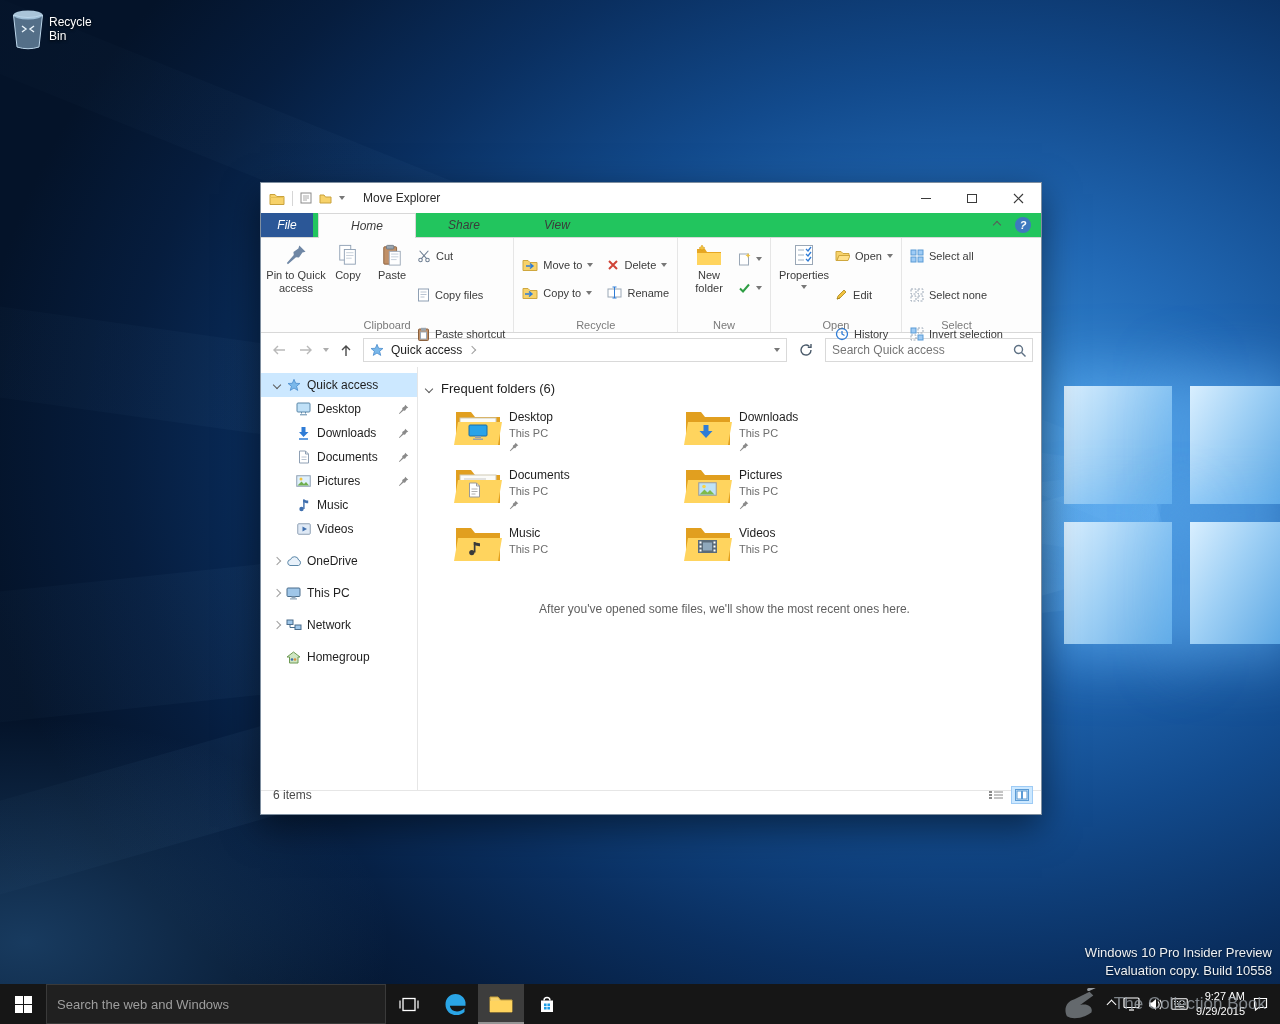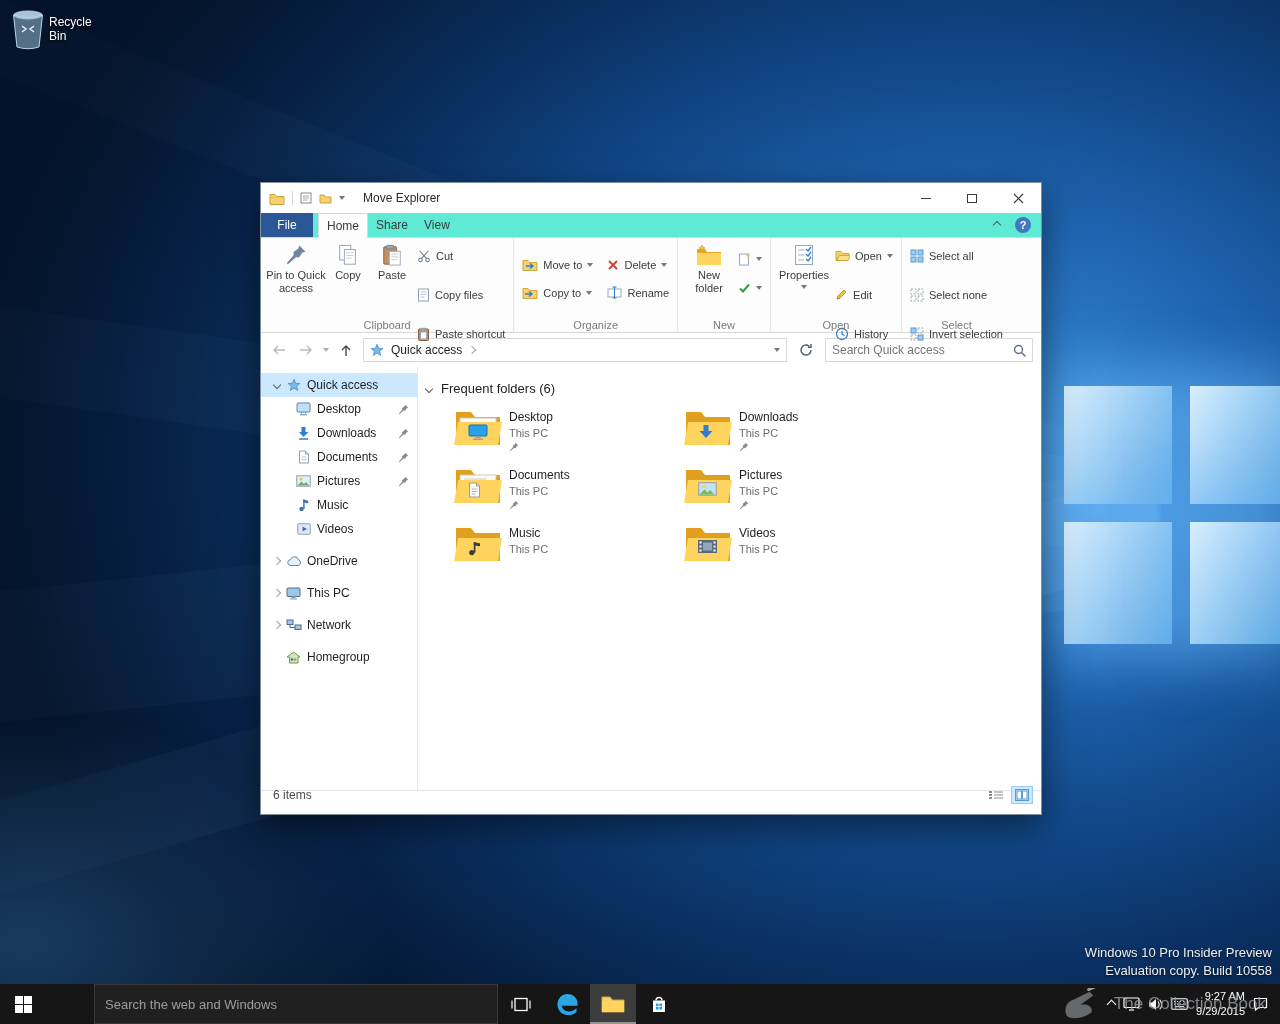--- a/index.html
+++ b/index.html
@@ -33,23 +33,23 @@
     border:1px solid #7f8fa0; box-shadow:0 12px 34px rgba(0,0,0,.5); display:flex; flex-direction:column; z-index:10; }
   .titlebar { height:30px; flex:0 0 auto; display:flex; align-items:center; padding-left:8px; background:#fff; }
   .qat { display:flex; align-items:center; gap:7px; }
   .qat-sep { width:1px; height:15px; background:#d6d6d6; }
   .title-text { font-size:12px; color:#2a2a2a; margin-left:18px; }
   .win-controls { margin-left:auto; display:flex; height:100%; }
   .win-btn { width:46px; height:100%; display:flex; align-items:center; justify-content:center; }
   .min-glyph { width:10px; height:1px; background:#3b3b3b; }
   .max-glyph { width:10px; height:9px; border:1px solid #3b3b3b; }
 
-  .tabs-row { height:25px; flex:0 0 auto; display:flex; align-items:stretch; border-bottom:1px solid #d8d8d8; background:#5eead4; }
+  .tabs-row { height:25px; flex:0 0 auto; display:flex; align-items:stretch; border-bottom:1px solid #d8d8d8; background:#22c55e;font-style:italic; }
   .file-tab { width:52px; background:#2b5797; color:#fff; font-size:12px; display:flex; align-items:center; justify-content:center; }
-  .tab { padding:0 8px; font-size:12px; color:#3b3b3b; display:flex; align-items:center; }
+  .tab { padding:0 32px; font-size:12px; color:#3b3b3b; display:flex; align-items:center; }
   .tab.active { border:1px solid #d8d8d8; border-bottom:none; background:#fdfdfd; margin-bottom:-1px; margin-left:5px; }
   .tabs-right { margin-left:auto; display:flex; align-items:center; gap:15px; padding-right:10px; }
   .help-btn { width:16px; height:16px; border-radius:50%; background:#3f79bf; color:#fff; font-size:11px;
     font-weight:bold; display:flex; align-items:center; justify-content:center; }
 
   .ribbon { height:95px; flex:0 0 auto; background:#fdfdfd; border-bottom:1px solid #d8d8d8; display:flex; }
   .rgroup { position:relative; padding:3px 5px 16px 5px; display:flex; align-items:flex-start; border-right:1px solid #e6e6e6; }
   .rgroup-label { position:absolute; bottom:1px; left:0; right:0; text-align:center; font-size:11px; color:#7a7a7a; }
   .bigbtn { width:44px; display:flex; flex-direction:column; align-items:center; padding-top:3px; gap:3px;
     font-size:11px; color:#3b3b3b; text-align:center; line-height:1.15; }
@@ -101,21 +101,21 @@
   .watermark { position:absolute; right:8px; bottom:44px; text-align:right; color:#eef1f4; font-size:13px;
     text-shadow:0 1px 2px rgba(0,0,0,.65); line-height:1.4; z-index:20; }
   .collection { position:absolute; right:14px; bottom:4px; z-index:60; display:flex; align-items:center; gap:10px;
     color:#9aa1a8; opacity:.8; font-size:17px; }
 
   
   .taskbar { position:absolute; left:0; bottom:0; width:1280px; height:40px; background:#161616;
     display:flex; align-items:stretch; z-index:50; }
   .tb-btn { width:46px; display:flex; align-items:center; justify-content:center; flex:0 0 auto; }
   .tb-btn.active-app { background:rgba(255,255,255,.17); border-bottom:2px solid rgba(255,255,255,.45); }
-  .tb-search { width:404px; flex:0 0 auto; background:#202020; border:1px solid #3a3a3a; display:flex; align-items:center; padding:0 10px;margin-left:48px; }
+  .tb-search { width:340px; flex:0 0 auto; background:#202020; border:1px solid #3a3a3a; display:flex; align-items:center; padding:0 10px; }
   .tb-search input { border:none; outline:none; background:transparent; width:100%; font-size:13px; color:#c9c9c9; font-family:inherit; }
   .tb-search input::placeholder { color:#9e9e9e; }
   .tray { margin-left:auto; display:flex; align-items:center; gap:8px; padding-right:12px; }
   .tray-chev { width:7px; height:7px; border-left:1.3px solid #fff; border-top:1.3px solid #fff; transform:rotate(45deg); }
   .tray-clock { color:#fff; font-size:11px; line-height:1.35; text-align:right; }
 </style>
 </head>
 <body>
 
 <div class="desktop">
@@ -274,21 +274,21 @@
           </div>
           <div class="smallbtn">
             <svg width="15" height="13">
                 <rect x="1" y="3" width="13" height="8" fill="#fff" stroke="#9aa7b6"></rect>
                 <path d="M7.5 1v11" stroke="#2f7cd6"></path>
                 <path d="M5.5 1h4M5.5 12h4" stroke="#2f7cd6"></path>
               </svg>
             <span>Rename</span>
           </div>
         </div>
-        <span class="rgroup-label">Organize</span>
+        <span class="rgroup-label">Recycle</span>
       </div>
 
       <div class="rgroup">
         <div class="bigbtn" style="width:52px">
           <svg width="26" height="22">
               <path d="M1 5h8l2 3h14v13H1z" fill="#e7a722"></path>
               <path d="M1 21V9h24v12z" fill="#ffd45e"></path>
               <path d="M6 1l1 2 2 1-2 1-1 2-1-2-2-1 2-1z" fill="#f2c23e" stroke="#d89c18" stroke-width=".6"></path>
             </svg>
           <span>New folder</span>
@@ -714,20 +714,21 @@
                   </svg>
               </span>
             </span>
             <div class="tile-meta">
               <span>Videos</span>
               <span class="tile-loc">This PC</span>
             </div>
           </div>
         </div>
 
+        <div class="recent-empty">After you've opened some files, we'll show the most recent ones here.</div>
       </section>
     </div>
 
     <div class="statusbar">
       <span>6 items</span>
       <div class="status-views">
         <span class="viewbtn">
           <svg width="16" height="12">
               <path d="M1 2h3v2H1zM1 5h3v2H1zM1 8h3v2H1z" fill="#8a8a8a"></path>
               <path d="M6 3h9M6 6h9M6 9h9" stroke="#8a8a8a"></path>

